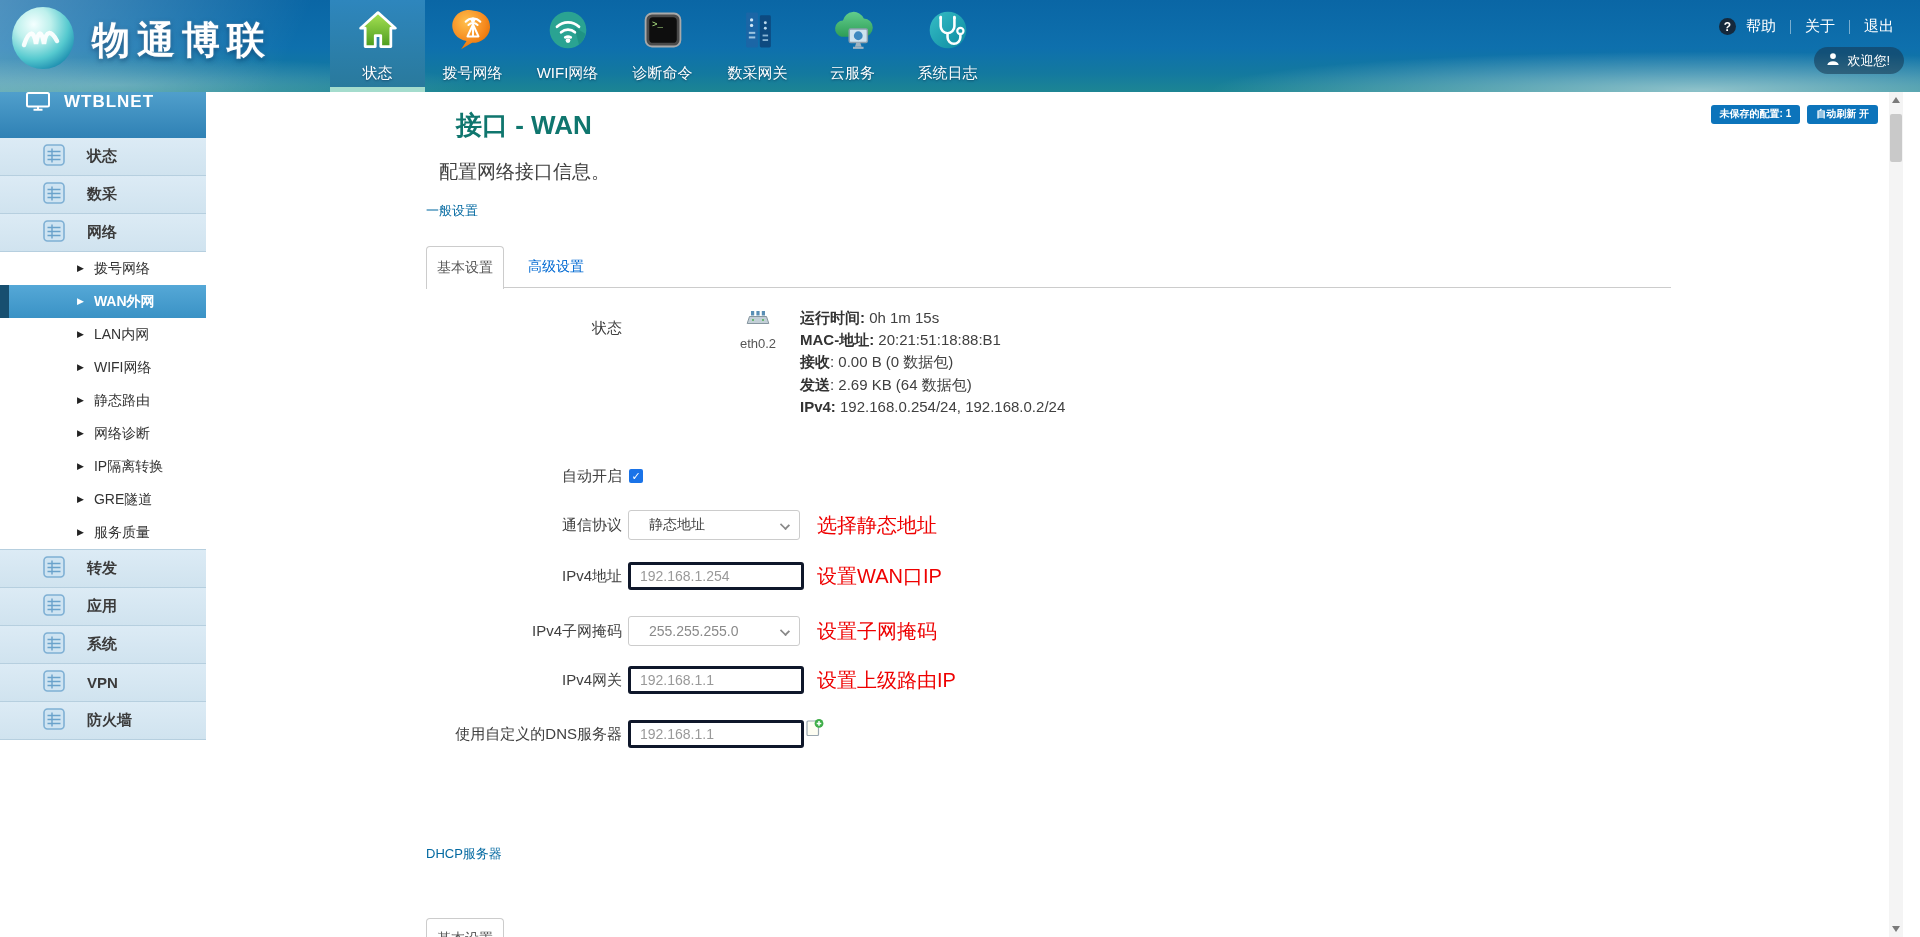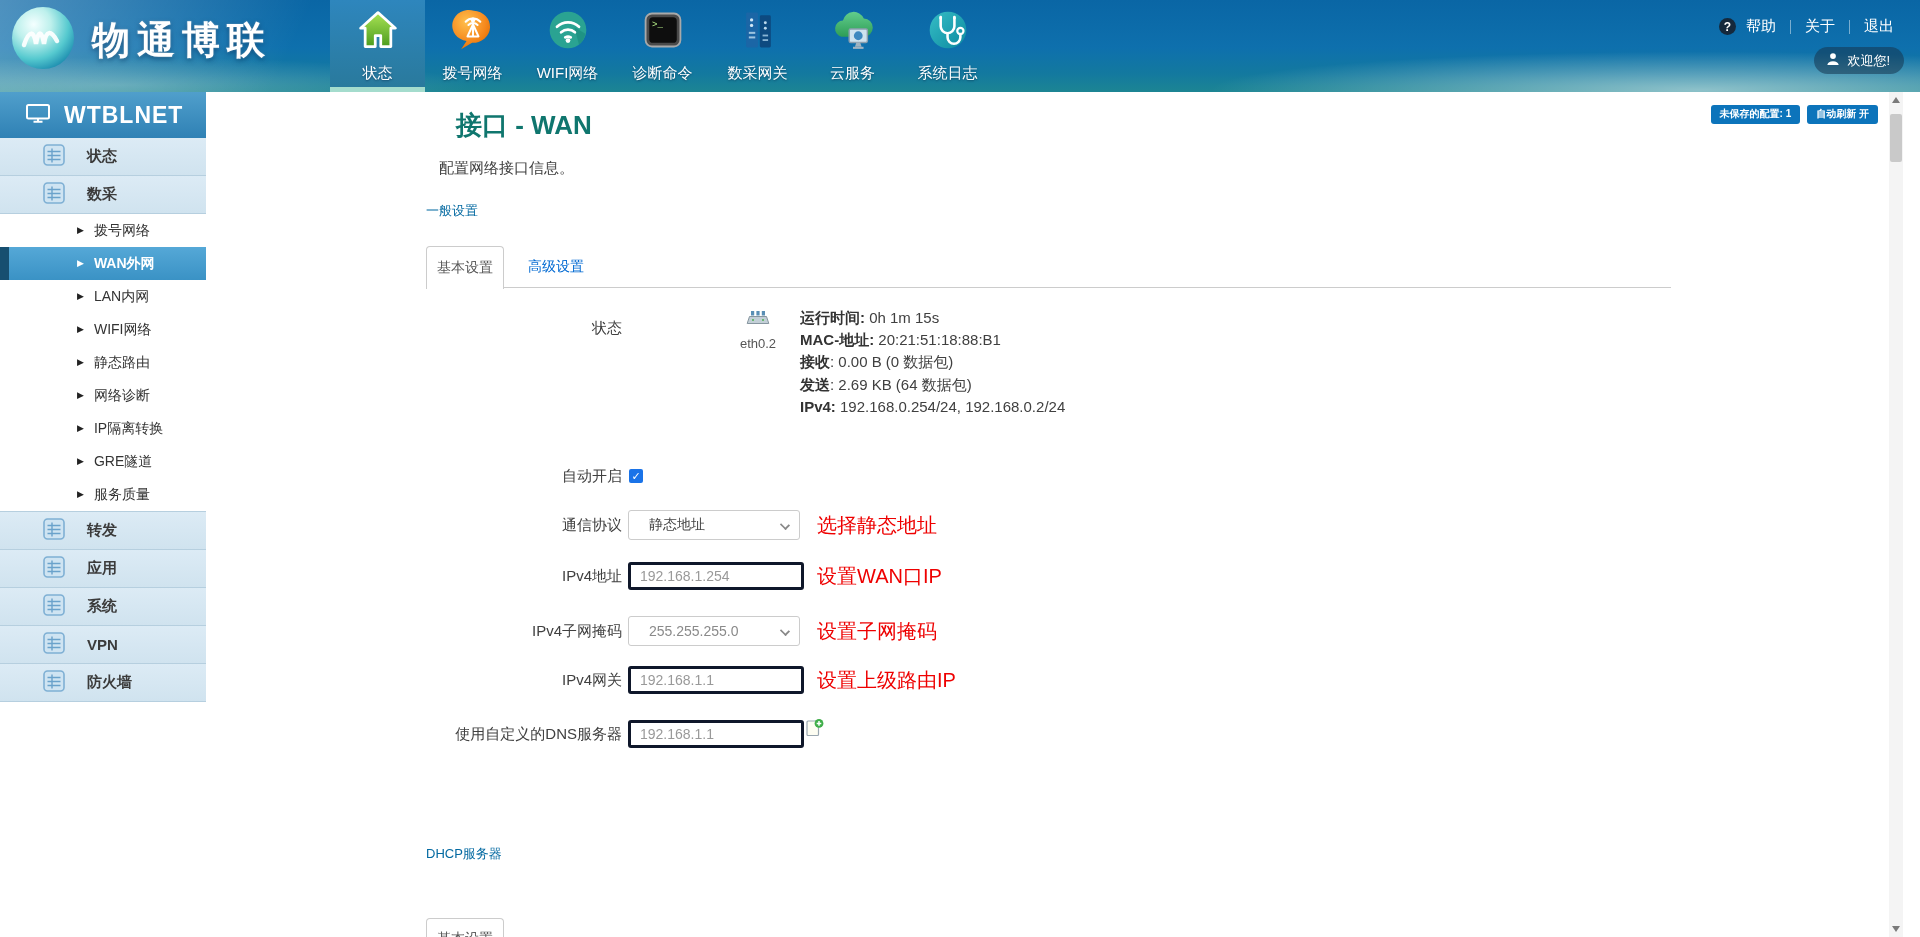--- a/index.html
+++ b/index.html
@@ -27,40 +27,40 @@
   .hdr-links { position:absolute; right:22px; top:17px; display:flex; align-items:center; color:#fff; font-size:15px; }
   .hdr-links .lnk { cursor:pointer; padding:0 4px; }
   .hdr-sep { width:1px; height:14px; background:rgba(255,255,255,.45); margin:0 10px; }
   .help-q { display:inline-flex; width:17px; height:17px; border-radius:50%; background:#15293c; color:#fff;
     font-size:12px; font-weight:bold; align-items:center; justify-content:center; margin-right:6px; }
   .welcome { position:absolute; right:16px; top:47px; height:27px; padding:0 14px 0 12px; border-radius:14px;
     background:rgba(22,52,78,.55); display:flex; align-items:center; gap:7px; color:#fff; font-size:13px; cursor:pointer; }
 
   
   .sidebar { position:absolute; left:0; top:92px; width:206px; height:845px; background:#fff; }
-  .sb-title { height:46px; background:linear-gradient(180deg,#509fcc,#2f81b5); display:flex; align-items:center;
-    padding-left:26px; gap:14px; color:#fff; font-size:23px; font-weight:bold; letter-spacing:1px; }
+  .sb-title { height:46px; background:linear-gradient(180deg,#509fcc,#2f81b5); display:flex; 
+    padding-left:26px; gap:14px; color:#fff; font-size:17px; font-weight:bold; letter-spacing:1px; }
   .sb-group { height:38px; background:linear-gradient(180deg,#dcebf5,#d0e3ef); border-bottom:1px solid #b6cfdf;
     display:flex; align-items:center; padding-left:43px; gap:22px; cursor:pointer; }
   .sb-group .sb-glabel { font-size:15px; font-weight:bold; color:#3b3b3b; }
   .sb-subwrap { border-bottom:1px solid #b6cfdf; }
   .sb-sub { height:33px; display:flex; align-items:center; padding-left:77px; gap:10px; cursor:pointer;
     font-size:14px; color:#333; position:relative; background:#fff; }
   .sb-sub .tri { font-size:9px; color:#222; line-height:1; }
   .sb-sub.active { background:linear-gradient(180deg,#55a8d7,#3a92c5); color:#fff; font-weight:bold; }
   .sb-sub.active .tri { color:#fff; }
   .sb-sub.active::before { content:''; position:absolute; left:0; top:0; width:9px; height:100%; background:#174f70; }
 
   
   .main { position:absolute; left:206px; top:92px; width:1714px; height:845px; overflow:hidden; background:#fff; }
   .badges { position:absolute; top:13px; right:42px; display:flex; gap:7px; }
   .badge { background:#0c74bb; color:#fff; font-size:10px; font-weight:bold; padding:2px 9px 3px; border-radius:3px;
     white-space:nowrap; cursor:pointer; }
   .page-title { position:absolute; left:250px; top:16px; font-size:26px; font-weight:bold; color:#0f766e; }
-  .page-sub { position:absolute; left:233px; top:67px; font-size:15px; color:#404040; }
+  .page-sub { position:absolute; left:233px; top:67px; font-size:19px; color:#404040; }
   .sect { position:absolute; left:220px; font-size:13px; color:#0369a1; font-weight:normal; }
   .sect-general { top:110px; }
   .sect-dhcp { top:753px; }
   .tabbar { position:absolute; left:220px; top:154px; width:1245px; height:42px; border-bottom:1px solid #ccc; }
   .tab-active { position:absolute; left:0; top:0; width:78px; height:43px; background:#fff; border:1px solid #ccc;
     border-bottom:none; border-radius:4px 4px 0 0; display:flex; align-items:center; justify-content:center;
     font-size:14px; color:#555; z-index:1; cursor:pointer; }
   .tab-link { position:absolute; left:92px; top:0; height:42px; display:flex; align-items:center; font-size:14px;
     color:#0069d2; cursor:pointer; padding:0 10px; }
   .dhcp-tab { position:absolute; left:220px; top:826px; width:78px; height:40px; background:#fff; border:1px solid #ccc;
@@ -278,20 +278,27 @@
           </svg></span>
       <span class="sb-glabel">状态</span>
     </div>
     <div class="sb-group">
       <span><svg width="22" height="22" viewBox="0 0 22 22">
             <rect x="1" y="1" width="20" height="20" rx="3.5" fill="#cfe4f2" stroke="#7fb0d4" stroke-width="1.6"></rect>
             <path d="M4.5 7.5h13M4.5 11.5h13M4.5 15.5h13M9 4.5v14" stroke="#6aa2cb" stroke-width="1.4"></path>
           </svg></span>
       <span class="sb-glabel">数采</span>
     </div>
+    <div class="sb-group">
+      <span><svg width="22" height="22" viewBox="0 0 22 22">
+            <rect x="1" y="1" width="20" height="20" rx="3.5" fill="#cfe4f2" stroke="#7fb0d4" stroke-width="1.6"></rect>
+            <path d="M4.5 7.5h13M4.5 11.5h13M4.5 15.5h13M9 4.5v14" stroke="#6aa2cb" stroke-width="1.4"></path>
+          </svg></span>
+      <span class="sb-glabel">网络</span>
+    </div>
 
     <div class="sb-subwrap">
       <div class="sb-sub">
         <span class="tri">▶</span>
         <span>拨号网络</span>
       </div>
       <div class="sb-sub active">
         <span class="tri">▶</span>
         <span>WAN外网</span>
       </div>

